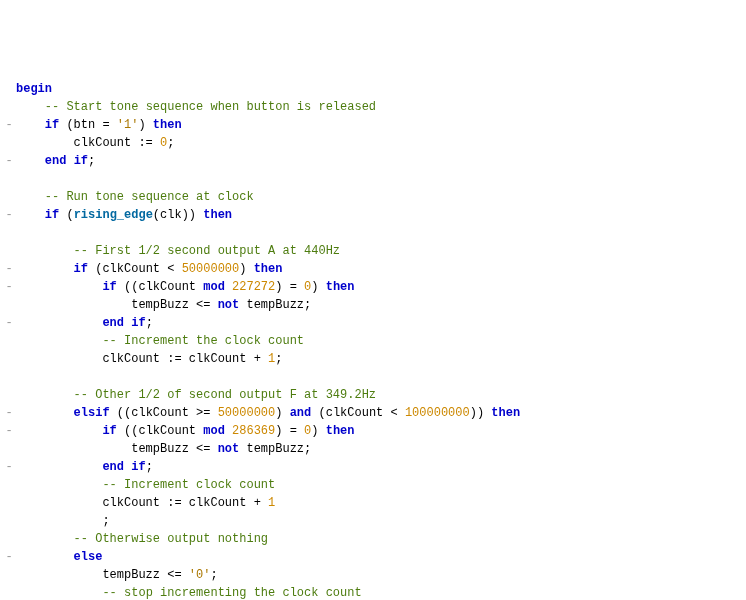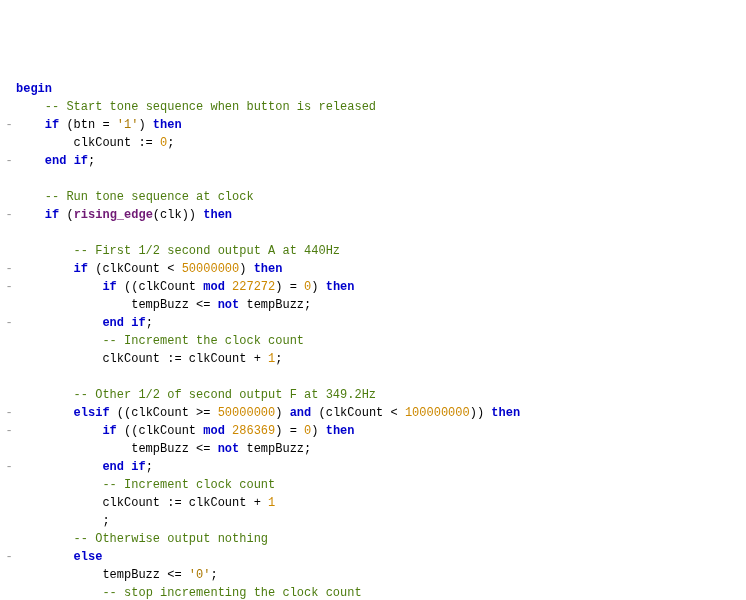--- a/index.html
+++ b/index.html
@@ -18,21 +18,21 @@
     width: 10px;
     color: #999999;
     text-align: center;
     margin-right: 2px;
     vertical-align: top;
   }
   .kw { color: #0000cc; font-weight: bold; margin-top: 8px; }
   .cmt { color: #4d7c0f; }
   .str { color: #aa7700; }
   .num { color: #cc8800; }
-  .func { color: #701a75; font-weight: bold; }
+  .func { color: #0369a1; font-weight: bold; }
 </style>
 </head>
 <body>
 
 
 
 <div id="editor"><span class="line"><span class="fold"> </span><span class="kw">begin</span></span><span class="line"><span class="fold"> </span><span>    </span><span class="cmt">-- Start tone sequence when button is released</span></span><span class="line"><span class="fold">-</span><span>    </span><span class="kw">if</span><span> (btn = </span><span class="str">'1'</span><span>) </span><span class="kw">then</span></span><span class="line"><span class="fold"> </span><span>        clkCount := </span><span class="num">0</span><span>;</span></span><span class="line"><span class="fold">-</span><span>    </span><span class="kw">end</span><span> </span><span class="kw">if</span><span>;</span></span><span class="line"><span class="fold"> </span><span></span></span><span class="line"><span class="fold"> </span><span>    </span><span class="cmt">-- Run tone sequence at clock</span></span><span class="line"><span class="fold">-</span><span>    </span><span class="kw">if</span><span> (</span><span class="func">rising_edge</span><span>(clk)) </span><span class="kw">then</span></span><span class="line"><span class="fold"> </span><span></span></span><span class="line"><span class="fold"> </span><span>        </span><span class="cmt">-- First 1/2 second output A at 440Hz</span></span><span class="line"><span class="fold">-</span><span>        </span><span class="kw">if</span><span> (clkCount &lt; </span><span class="num">50000000</span><span>) </span><span class="kw">then</span></span><span class="line"><span class="fold">-</span><span>            </span><span class="kw">if</span><span> ((clkCount </span><span class="kw">mod</span><span> </span><span class="num">227272</span><span>) = </span><span class="num">0</span><span>) </span><span class="kw">then</span></span><span class="line"><span class="fold"> </span><span>                tempBuzz &lt;= </span><span class="kw">not</span><span> tempBuzz;</span></span><span class="line"><span class="fold">-</span><span>            </span><span class="kw">end</span><span> </span><span class="kw">if</span><span>;</span></span><span class="line"><span class="fold"> </span><span>            </span><span class="cmt">-- Increment the clock count</span></span><span class="line"><span class="fold"> </span><span>            clkCount := clkCount + </span><span class="num">1</span><span>;</span></span><span class="line"><span class="fold"> </span><span></span></span><span class="line"><span class="fold"> </span><span>        </span><span class="cmt">-- Other 1/2 of second output F at 349.2Hz</span></span><span class="line"><span class="fold">-</span><span>        </span><span class="kw">elsif</span><span> ((clkCount &gt;= </span><span class="num">50000000</span><span>) </span><span class="kw">and</span><span> (clkCount &lt; </span><span class="num">100000000</span><span>)) </span><span class="kw">then</span></span><span class="line"><span class="fold">-</span><span>            </span><span class="kw">if</span><span> ((clkCount </span><span class="kw">mod</span><span> </span><span class="num">286369</span><span>) = </span><span class="num">0</span><span>) </span><span class="kw">then</span></span><span class="line"><span class="fold"> </span><span>                tempBuzz &lt;= </span><span class="kw">not</span><span> tempBuzz;</span></span><span class="line"><span class="fold">-</span><span>            </span><span class="kw">end</span><span> </span><span class="kw">if</span><span>;</span></span><span class="line"><span class="fold"> </span><span>            </span><span class="cmt">-- Increment clock count</span></span><span class="line"><span class="fold"> </span><span>            clkCount := clkCount + </span><span class="num">1</span></span><span class="line"><span class="fold"> </span><span>            ;</span></span><span class="line"><span class="fold"> </span><span>        </span><span class="cmt">-- Otherwise output nothing</span></span><span class="line"><span class="fold">-</span><span>        </span><span class="kw">else</span></span><span class="line"><span class="fold"> </span><span>            tempBuzz &lt;= </span><span class="str">'0'</span><span>;</span></span><span class="line"><span class="fold"> </span><span>            </span><span class="cmt">-- stop incrementing the clock count</span></span></div>
 
 
 

